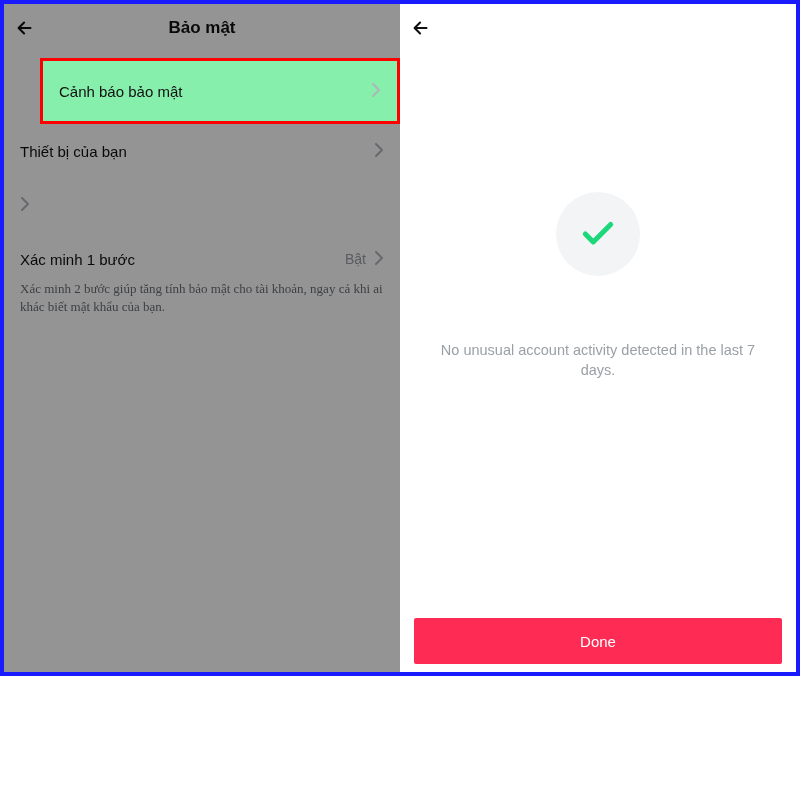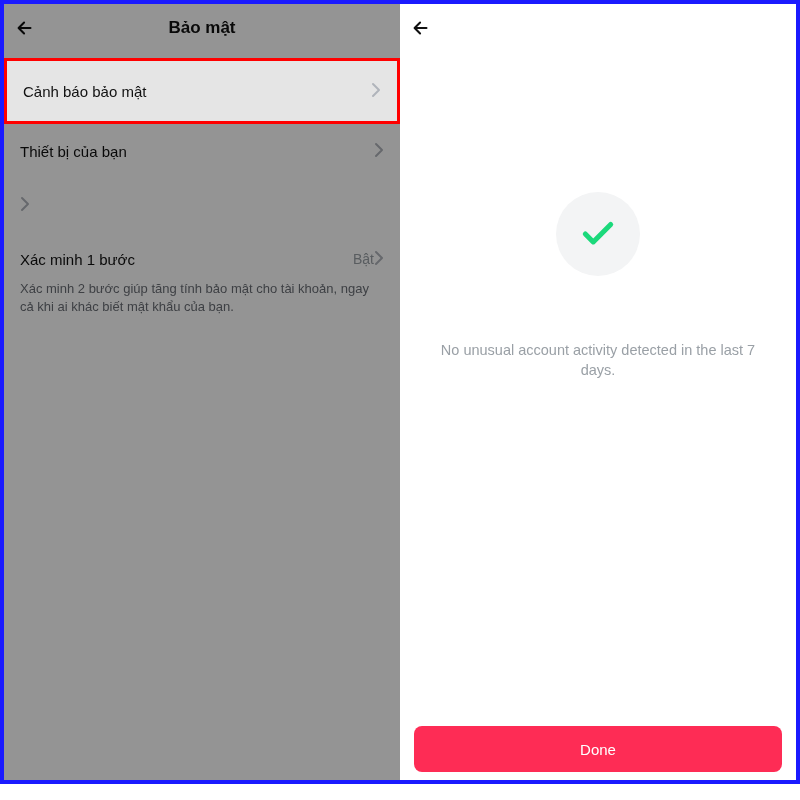--- a/index.html
+++ b/index.html
@@ -1,18 +1,18 @@
 <!DOCTYPE html>
 <html><head>
 <meta charset="utf-8">
 <style>
   * { box-sizing: border-box; margin: 0; padding: 0; }
   html, body { width: 800px; height: 800px; font-family: -apple-system, "Helvetica Neue", Arial, sans-serif; }
   .stage {
-    width: 800px; height: 784px; display: flex; border: 4px solid #1a1aff;
+    width: 800px; height: 676px; display: flex; border: 4px solid #1a1aff;
     background: #fff;
     justify-content: space-between;
   }
   .panel { position: relative; flex: 1 1 50%; height: 100%; overflow: hidden; background:#fff; }
 
   
   .left .overlay {
     position: absolute; inset: 0; background: rgba(0,0,0,0.42); pointer-events: none;
     z-index: 5;
   }
@@ -24,31 +24,33 @@
     position: absolute; left: 10px; top: 0; bottom: 0; display: flex; align-items: center;
   }
   .hdr .title {
     font-size: 17px; font-weight: 600; color: #111;
   }
   .list { }
   .row {
     height: 54px; padding: 0 16px; display: flex; align-items: center; justify-content: space-between;
     font-size: 15px; color: #111;
   }
-  .row .right-side { display:flex; align-items:center; color:#9aa0a6; font-size:14px;}
+  .row .right-side { display:flex; align-items:center; gap:8px; color:#9aa0a6; font-size:14px;}
   .row .chev { color:#b0b4bb; }
   .desc {
     padding: 0 16px 12px 16px; font-size: 13px; color:#6b6f76; line-height: 1.35;
     margin-top:-6px;
+    font-family:Liberation Serif, serif;
   }
   
   .highlight-wrap {
-    position: relative; z-index: 10; background:#e5e5e5;
+    position: relative; z-index: 10; background:#86efac;
     border: 3px solid #ff0000;
     margin-top: 6px;
+    margin-left: 36px;
   }
   .highlight-wrap .row { height: 60px; }
 
   
   .right { display:flex; flex-direction:column; }
   .right .hdr { height:48px; }
   .right .content {
     flex:1; display:flex; flex-direction:column; align-items:center; justify-content:flex-start;
     padding-top: 140px;
     gap: 40px;
@@ -60,21 +62,21 @@
   }
   .status-msg {
     color:#9aa0a6; font-size:14.5px; text-align:center; line-height:1.4;
     max-width: 320px;
   }
   .bottom-area {
     padding: 14px 14px 8px 14px;
   }
   .done-btn {
     width: 100%; height: 46px; background:#fe2c55; color:#fff; border:none;
-    font-size:15px; font-weight:500; border-radius:8px; cursor:pointer;
+    font-size:15px; font-weight:500; border-radius:2px; cursor:pointer;
   }
   .contact-line {
     text-align:center; font-size:13.5px; color:#222; margin-top:18px;
   }
   .contact-link { color:#b5224a; }
 
   .svg-icon { display:block; }
 </style>
 </head>
 <body>

